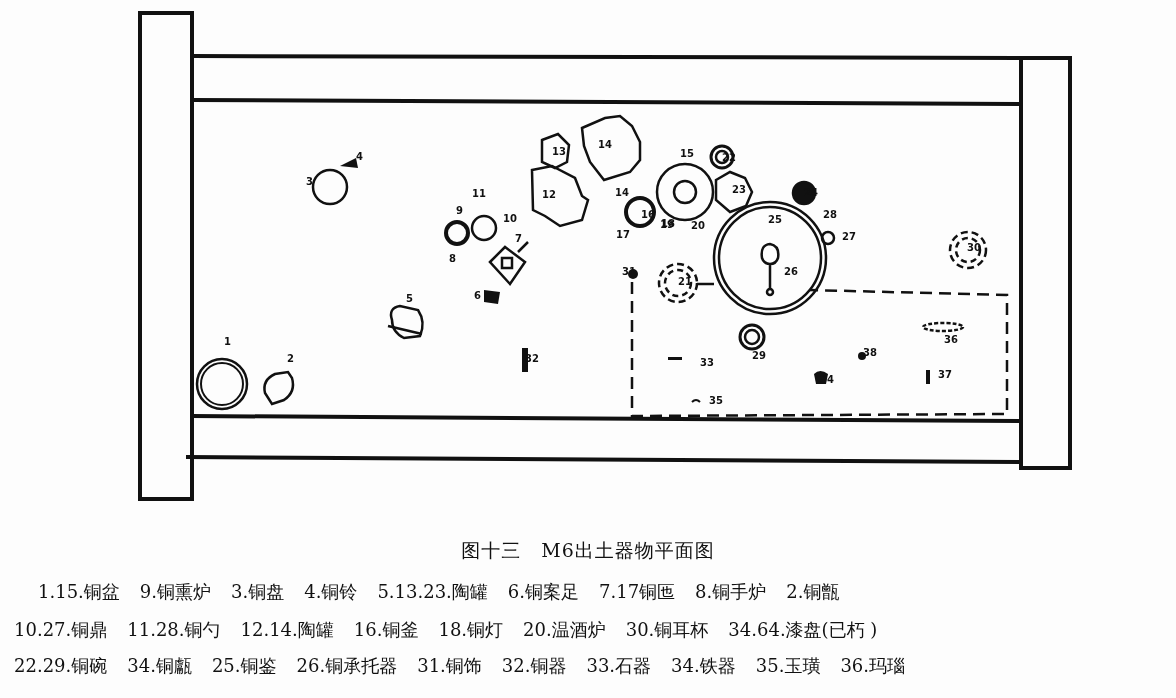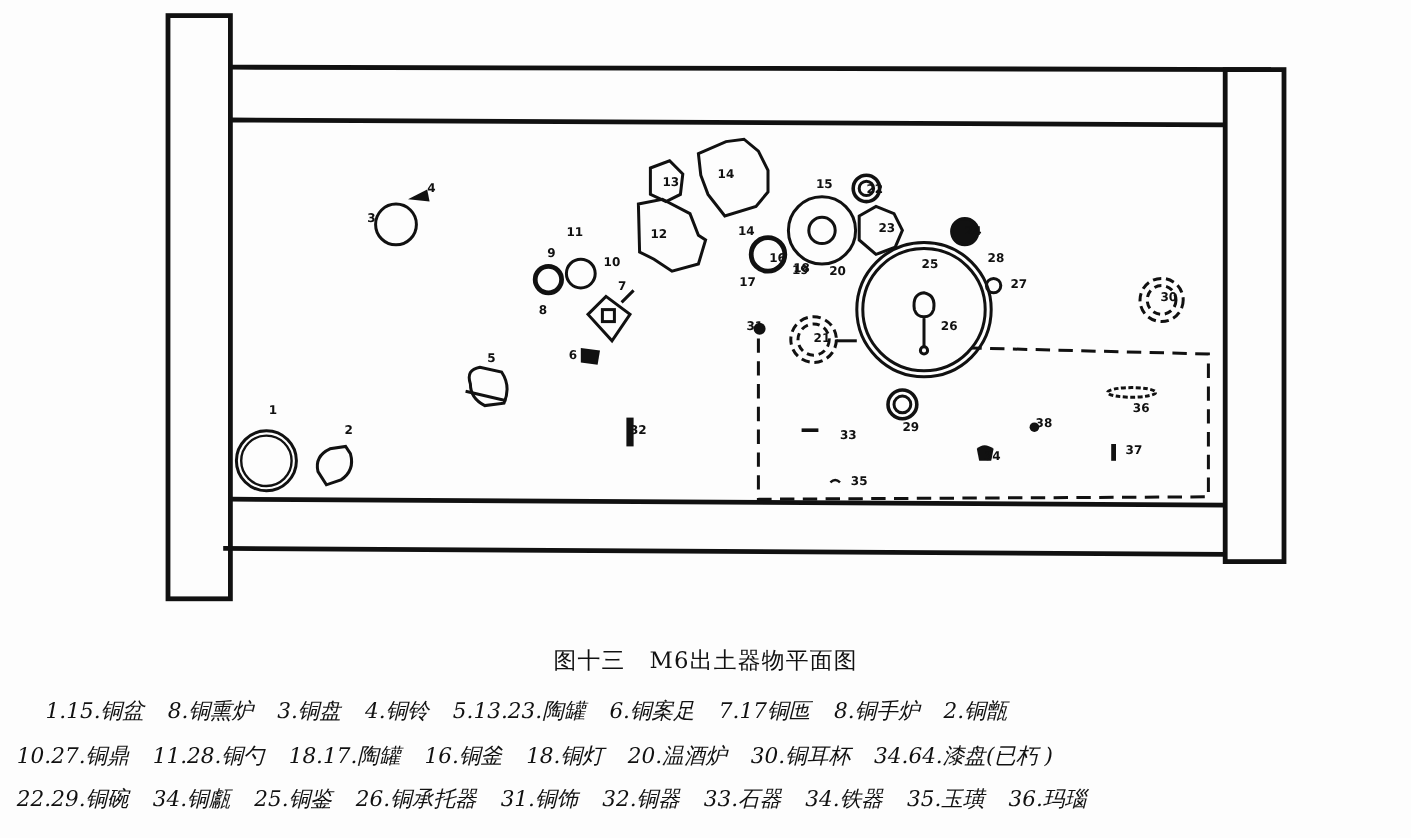--- a/index.html
+++ b/index.html
@@ -1,21 +1,21 @@
 <!DOCTYPE html>
 <html><head>
 <meta charset="utf-8">
 <style>
   html,body{margin:0;padding:0;background:#fdfdfd;}
   body{width:1176px;height:698px;position:relative;overflow:hidden;font-family:"DejaVu Serif",serif;color:#111;}
   #plan{position:absolute;left:0;top:0;}
   .lbl{font-family:"DejaVu Sans",sans-serif;font-weight:bold;font-size:10px;fill:#111;}
   .caption{position:absolute;left:0;width:1176px;top:538px;text-align:center;font-size:19px;letter-spacing:1px;}
   .legend{position:absolute;left:0;width:1176px;font-size:18px;white-space:nowrap;font-family:"DejaVu Serif",serif;}
-  .legend span{margin-right:20px;font-style:italic;}
+  .legend span{margin-right:20px;}
   .row1{top:580px;left:38px;}
   .row2{top:618px;left:14px;}
   .row3{top:654px;left:14px;}
 </style>
 </head>
 <body>
 
 <svg id="plan" width="1176" height="530" viewBox="0 0 1176 530">
   <g fill="none" stroke="#111" stroke-width="4">
 
@@ -140,15 +140,15 @@
       <text x="820" y="383" class="lbl">34</text>
       <text x="709" y="404" class="lbl">35</text>
       <text x="944" y="343" class="lbl">36</text>
       <text x="938" y="378" class="lbl">37</text>
       <text x="863" y="356" class="lbl">38</text>
     </g>
 </svg>
 
 <div class="caption">图十三　M6出土器物平面图</div>
 
-<div class="legend row1" id="lr0"><span>1.15.铜盆</span><span>8.铜熏炉</span><span>3.铜盘</span><span>4.铜铃</span><span>5.13.23.陶罐</span><span>6.铜案足</span><span>7.17铜匜</span><span>8.铜手炉</span><span>2.铜甑</span></div>
-<div class="legend row2" id="lr1"><span>10.27.铜鼎</span><span>11.28.铜勺</span><span>18.17.陶罐</span><span>16.铜釜</span><span>18.铜灯</span><span>20.温酒炉</span><span>30.铜耳杯</span><span>34.64.漆盘(已朽 )</span></div>
+<div class="legend row1" id="lr0"><span>1.15.铜盆</span><span>9.铜熏炉</span><span>3.铜盘</span><span>4.铜铃</span><span>5.13.23.陶罐</span><span>6.铜案足</span><span>7.17铜匜</span><span>8.铜手炉</span><span>2.铜甑</span></div>
+<div class="legend row2" id="lr1"><span>10.27.铜鼎</span><span>11.28.铜勺</span><span>12.14.陶罐</span><span>16.铜釜</span><span>18.铜灯</span><span>20.温酒炉</span><span>30.铜耳杯</span><span>34.64.漆盘(已朽 )</span></div>
 <div class="legend row3" id="lr2"><span>22.29.铜碗</span><span>34.铜甗</span><span>25.铜鉴</span><span>26.铜承托器</span><span>31.铜饰</span><span>32.铜器</span><span>33.石器</span><span>34.铁器</span><span>35.玉璜</span><span>36.玛瑙</span></div>
 
 </body></html>

